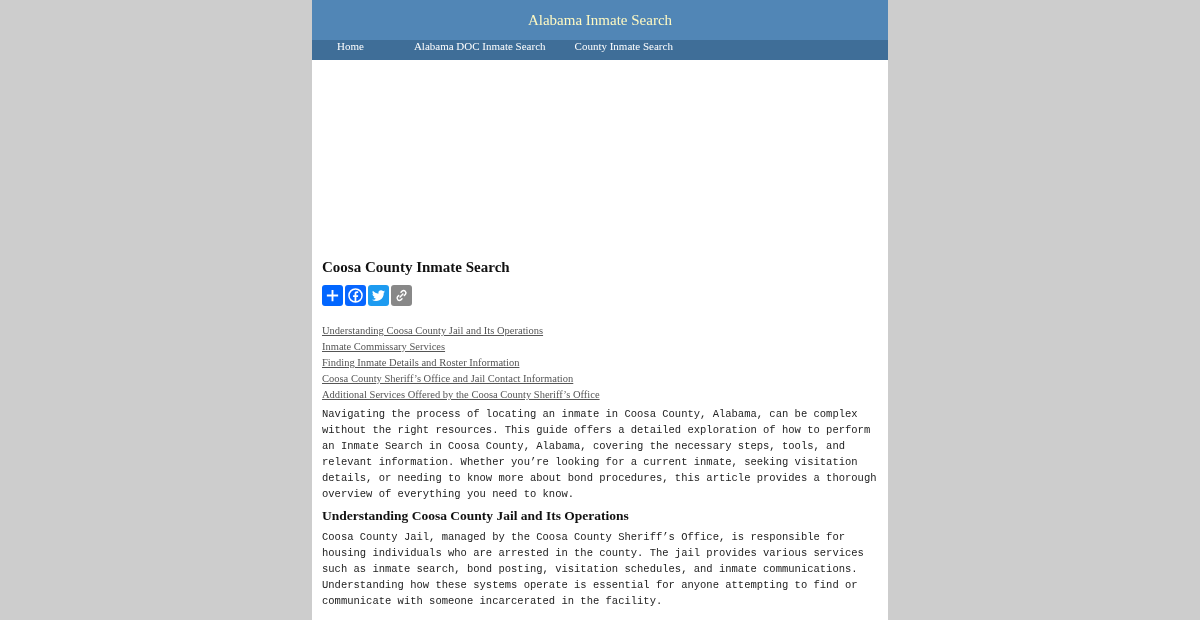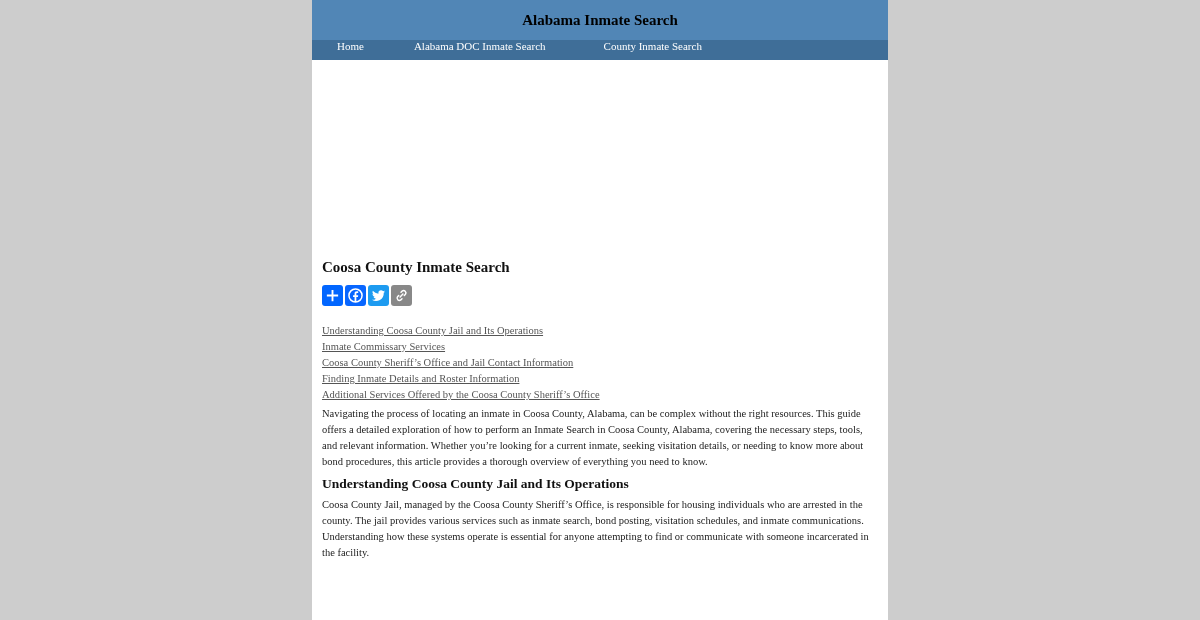--- a/index.html
+++ b/index.html
@@ -23,39 +23,39 @@
       background: #ffffff;
     }
     .site-header {
       height: 40px;
       background: #5186b6;
       display: flex;
       align-items: center;
       justify-content: center;
     }
     .site-title {
-      color: #000000;
-      font-weight: bold;
+      color: #fef9c3;
+      font-weight: normal;
       font-size: 15px;
       margin: 16px;
     }
     .nav {
       height: 20px;
       background: #3f6e98;
       display: flex;
       font-size: 11px;
     }
     .nav a {
       color: #ffffff;
       text-decoration: none;
       white-space: nowrap;
     }
     .nav .nav-home { margin-left: 25px; }
     .nav .nav-doc { margin-left: 50px; }
-    .nav .nav-county { margin-left: 50px; padding-left: 8px; }
+    .nav .nav-county { margin-left: 21px; padding-left: 8px; }
 
     .ad-space {
       height: 196px;
     }
     .content {
       padding: 0 10px;
     }
     .page-title {
       font-size: 15px;
       font-weight: bold;
@@ -97,20 +97,21 @@
     }
     .toc a {
       color: #555555;
       text-decoration: underline;
     }
     .para {
       font-size: 10.5px;
       line-height: 16px;
       margin: 3px 0 0 0;
       color: #222;
+      font-family: Liberation Mono, monospace;
     }
     .section-heading {
       font-size: 13.5px;
       font-weight: bold;
       margin: 5px 0 4px 0;
       line-height: 18px;
       color: #111;
     }
   </style>
 </head>
@@ -156,22 +157,22 @@
             <path d="M7.5 4.5l1.2-1.2a2.5 2.5 0 0 1 3.5 3.5L11 8"></path>
             <path d="M8.5 11.5l-1.2 1.2a2.5 2.5 0 0 1-3.5-3.5L5 8"></path>
           </g>
         </svg>
       </div>
     </div>
 
     <ul class="toc">
       <li><a>Understanding Coosa County Jail and Its Operations</a></li>
       <li><a>Inmate Commissary Services</a></li>
+      <li><a>Finding Inmate Details and Roster Information</a></li>
       <li><a>Coosa County Sheriff’s Office and Jail Contact Information</a></li>
-      <li><a>Finding Inmate Details and Roster Information</a></li>
       <li><a>Additional Services Offered by the Coosa County Sheriff’s Office</a></li>
     </ul>
 
     <p class="para">Navigating the process of locating an inmate in Coosa County, Alabama, can be complex without the right resources. This guide offers a detailed exploration of how to perform an Inmate Search in Coosa County, Alabama, covering the necessary steps, tools, and relevant information. Whether you’re looking for a current inmate, seeking visitation details, or needing to know more about bond procedures, this article provides a thorough overview of everything you need to know.</p>
 
     <h3 class="section-heading">Understanding Coosa County Jail and Its Operations</h3>
     <p class="para">Coosa County Jail, managed by the Coosa County Sheriff’s Office, is responsible for housing individuals who are arrested in the county. The jail provides various services such as inmate search, bond posting, visitation schedules, and inmate communications. Understanding how these systems operate is essential for anyone attempting to find or communicate with someone incarcerated in the facility.</p>
   </main>
 </div>
 

